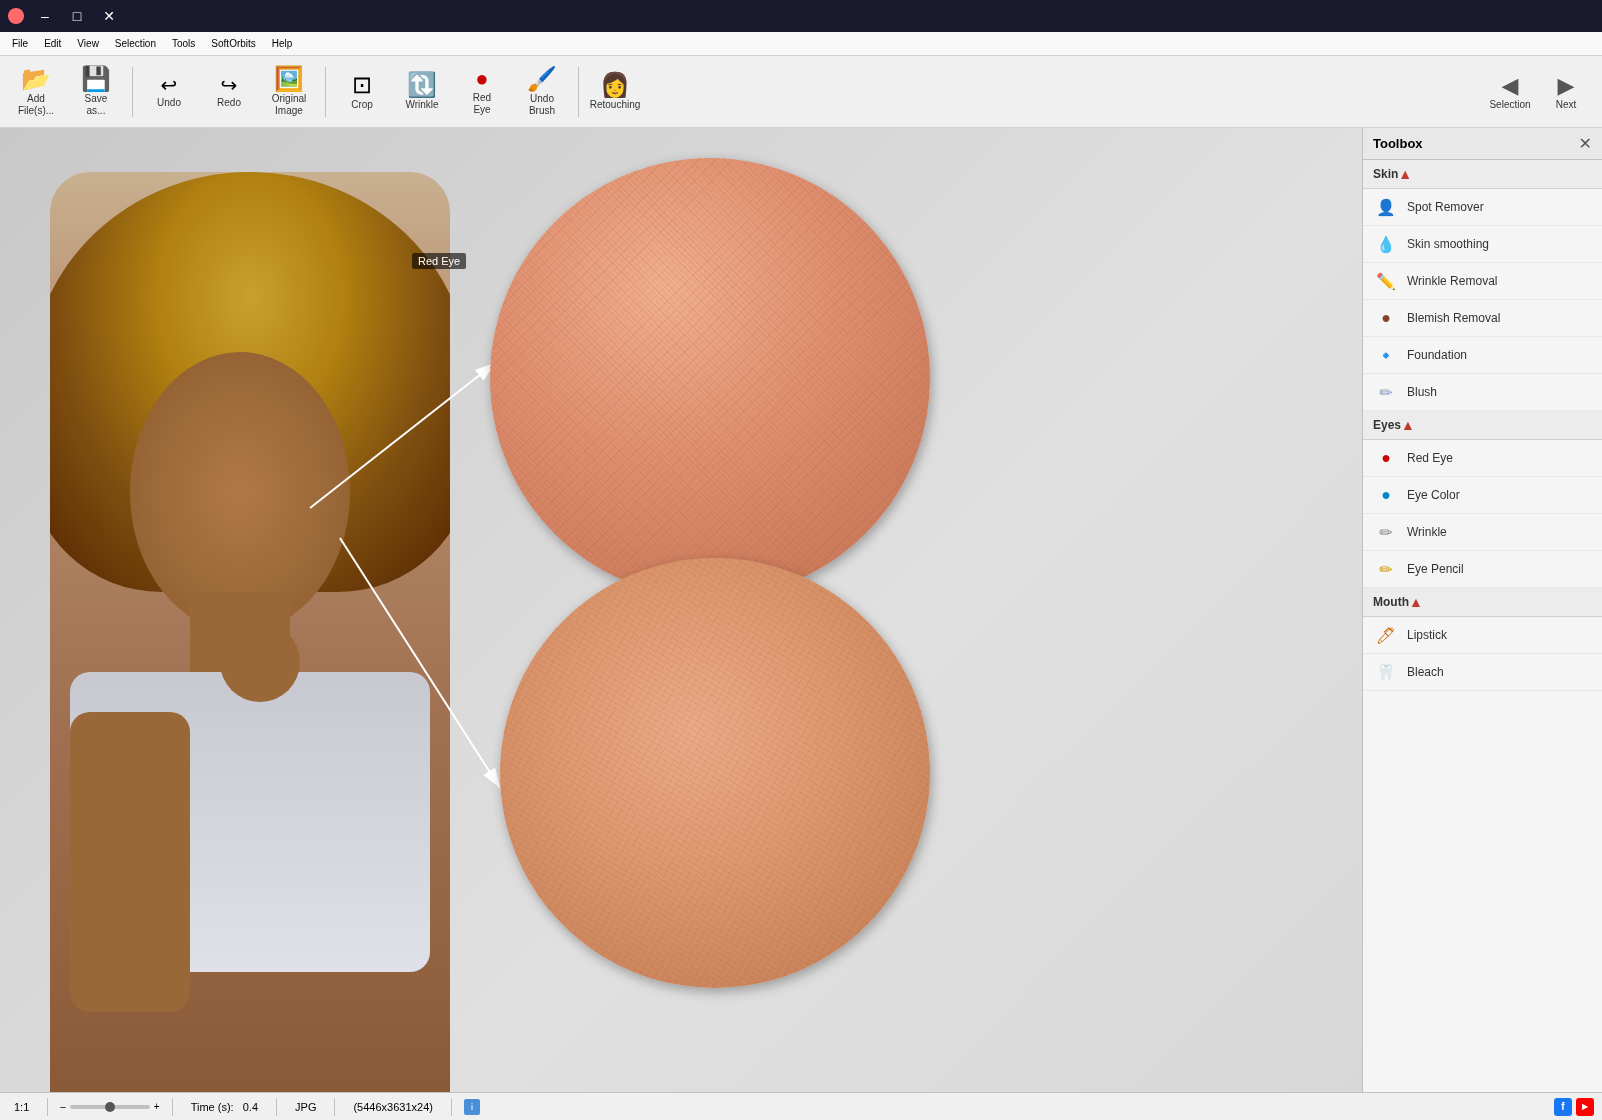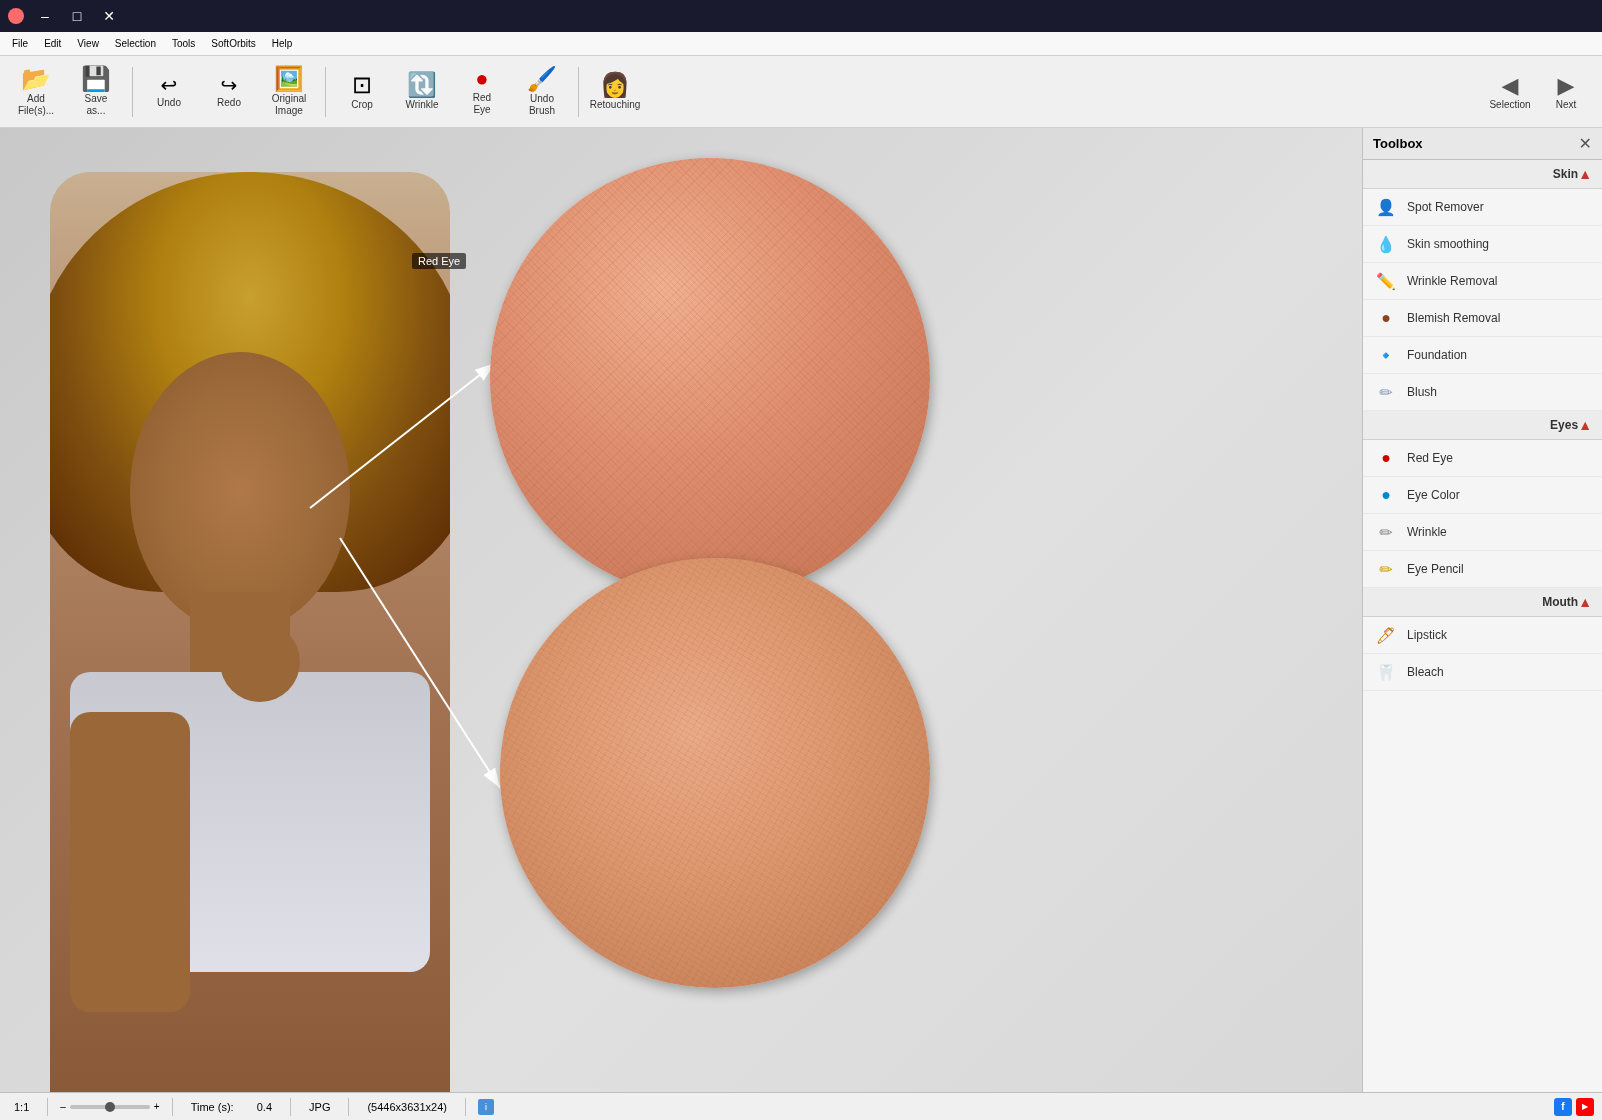--- a/index.html
+++ b/index.html
@@ -173,21 +173,21 @@
       cursor: pointer;
       font-size: 16px;
       color: #555;
       border: none;
       background: transparent;
     }
 
     .section-header {
       display: flex;
       align-items: center;
-      justify-content: flex-end;
+      justify-content: flex-start;
       padding: 6px 10px;
       background: #ececec;
       border-bottom: 1px solid #d0d0d0;
       font-weight: bold;
       font-size: 12px;
       color: #333;
     }
     .section-header .arrow-up { color: #c0392b; font-size: 14px; }
 
     .tool-item {
@@ -436,21 +436,21 @@
   <div class="zoom-control">
     <span style="font-size:10px;">–</span>
     <div class="zoom-slider">
       <div class="zoom-thumb"></div>
     </div>
     <span style="font-size:10px;">+</span>
   </div>
   <div class="status-sep"></div>
   <span class="status-item">
     <span>Time (s):</span>
-    <span style="margin-left:20px;">0.4</span>
+    <span style="margin-left:6px;">0.4</span>
   </span>
   <div class="status-sep"></div>
   <span class="status-item">JPG</span>
   <div class="status-sep"></div>
   <span class="status-item">(5446x3631x24)</span>
   <div class="status-sep"></div>
   <div class="status-icon">
     <span>i</span>
   </div>
 

